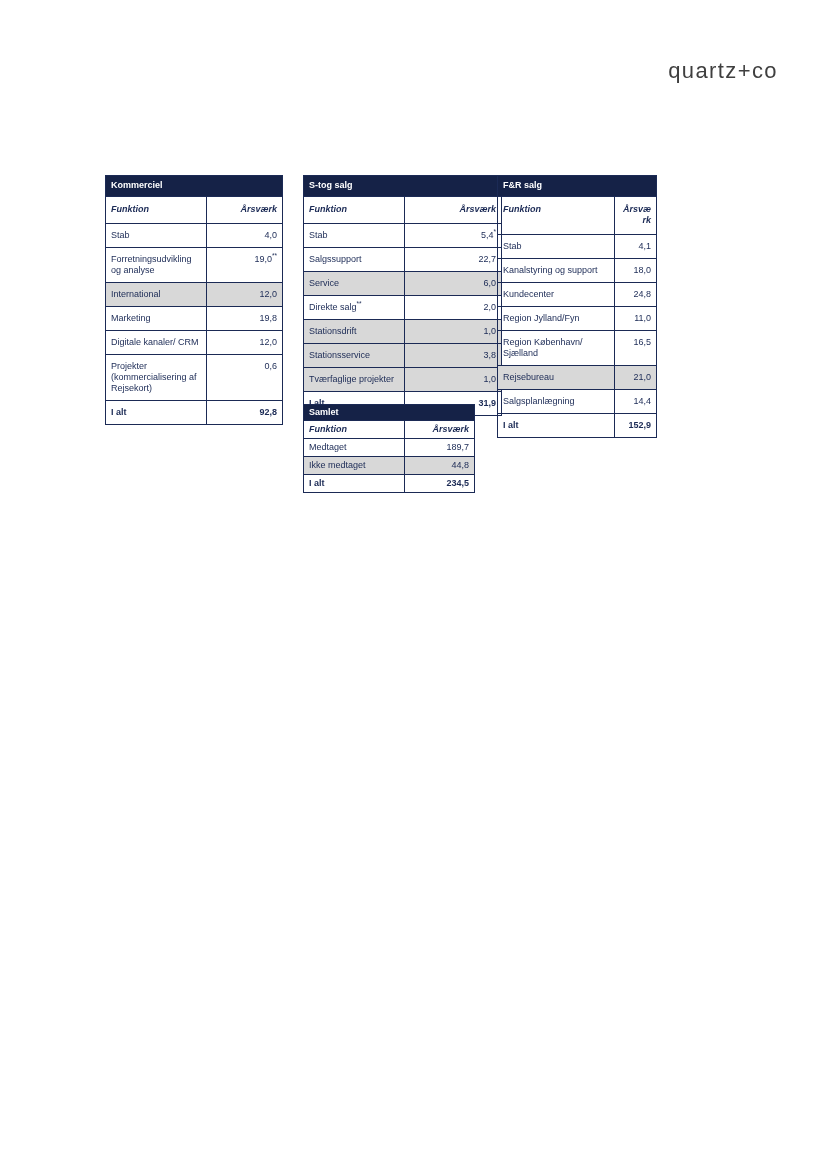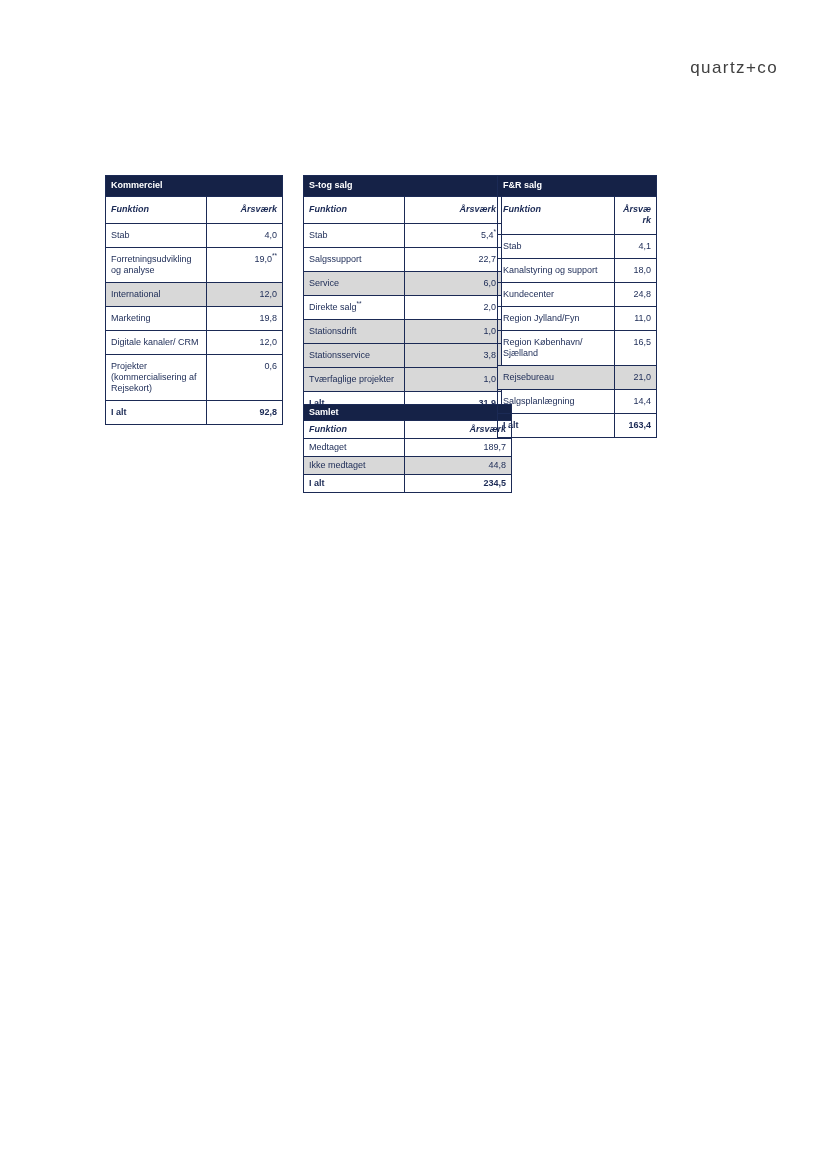--- a/index.html
+++ b/index.html
@@ -4,21 +4,21 @@
 <style>
   html, body { margin:0; padding:0; }
   body {
     width:827px; height:1169px; position:relative;
     background:var(--page-bg, #fff);
     font-family:"Liberation Sans", sans-serif;
     color:var(--text, #1b2a55);
   }
   .logo {
     position:absolute; top:58px; right:49px;
-    font-size:17px; letter-spacing:1.4px;
+    font-size:22px; letter-spacing:1.4px;
     color:var(--logo-color, #3f3f3f);
     font-weight:400;
   }
   table.tbl {
     position:absolute; border-collapse:collapse; table-layout:fixed;
     font-size:9px; line-height:11px; color:var(--text, #1b2a55);
   }
   .tbl td, .tbl th {
     border:1px solid var(--border, #1b2a55);
     padding:6px 5px; vertical-align:top;
@@ -37,21 +37,21 @@
   .tbl tr.total td { font-weight:bold; }
   .tbl tr.shaded td { background:var(--shaded-row, #d8d8d8); }
   .tbl sup { font-size:6.5px; line-height:0; vertical-align:super; }
   
   .tbl.compact td, .tbl.compact th { padding-top:3px; padding-bottom:3px; }
   .tbl.compact .title-cell { padding-top:2px; padding-bottom:2px; }
   .tbl.compact th.col-h { padding-top:3px; padding-bottom:3px; }
   
   #tbl-kommerciel { left:105px; top:175px; width:178px; }
   #tbl-stog       { left:303px; top:175px; width:199px; }
-  #tbl-samlet     { left:303px; top:404px; width:209px; }
+  #tbl-samlet     { left:303px; top:404px; width:172px; }
   #tbl-fr         { left:497px; top:175px; width:160px; }
 </style>
 </head>
 <body>
 
 <div class="logo">quartz+co</div>
 
 <table class="tbl" id="tbl-kommerciel">
   <colgroup>
       <col style="width:101px">
@@ -208,16 +208,16 @@
   <tr class="shaded">
     <td>Rejsebureau</td>
     <td class="val">21,0</td>
   </tr>
   <tr>
     <td>Salgsplanlægning</td>
     <td class="val">14,4</td>
   </tr>
   <tr class="total">
     <td>I alt</td>
-    <td class="val">163,4</td>
+    <td class="val">152,9</td>
   </tr>
 </tbody>
   </table>
 
 </body></html>

